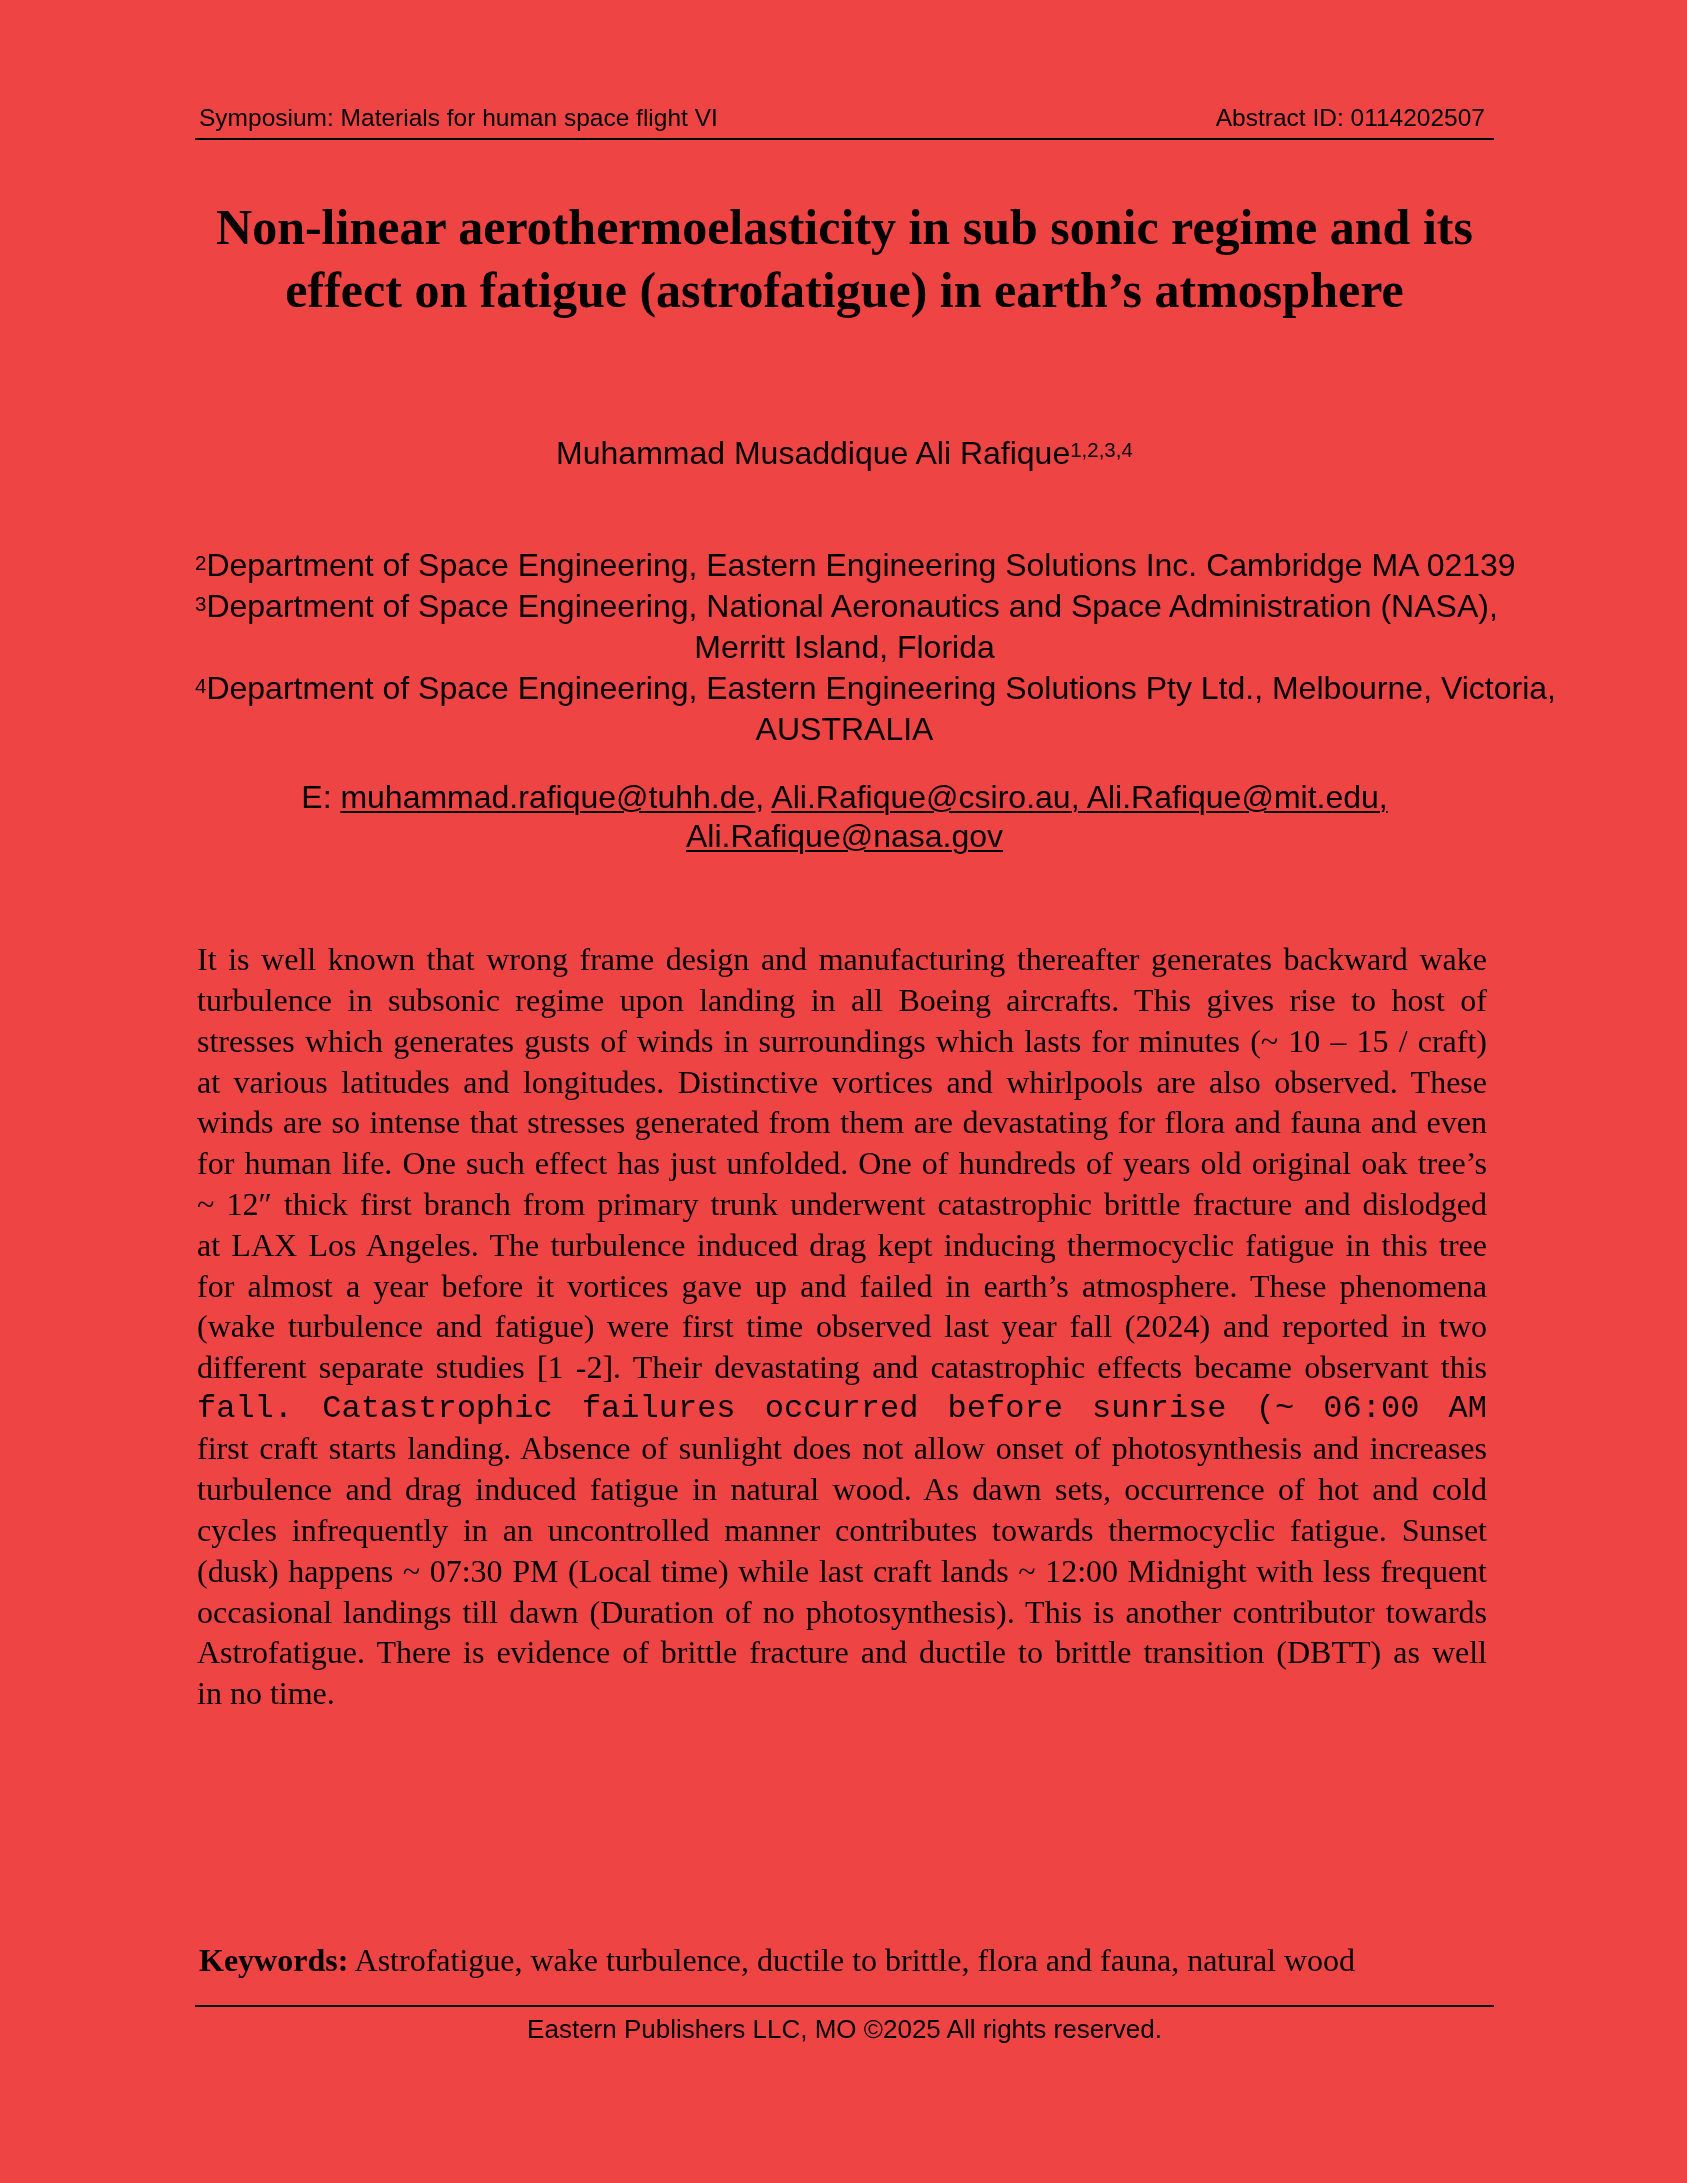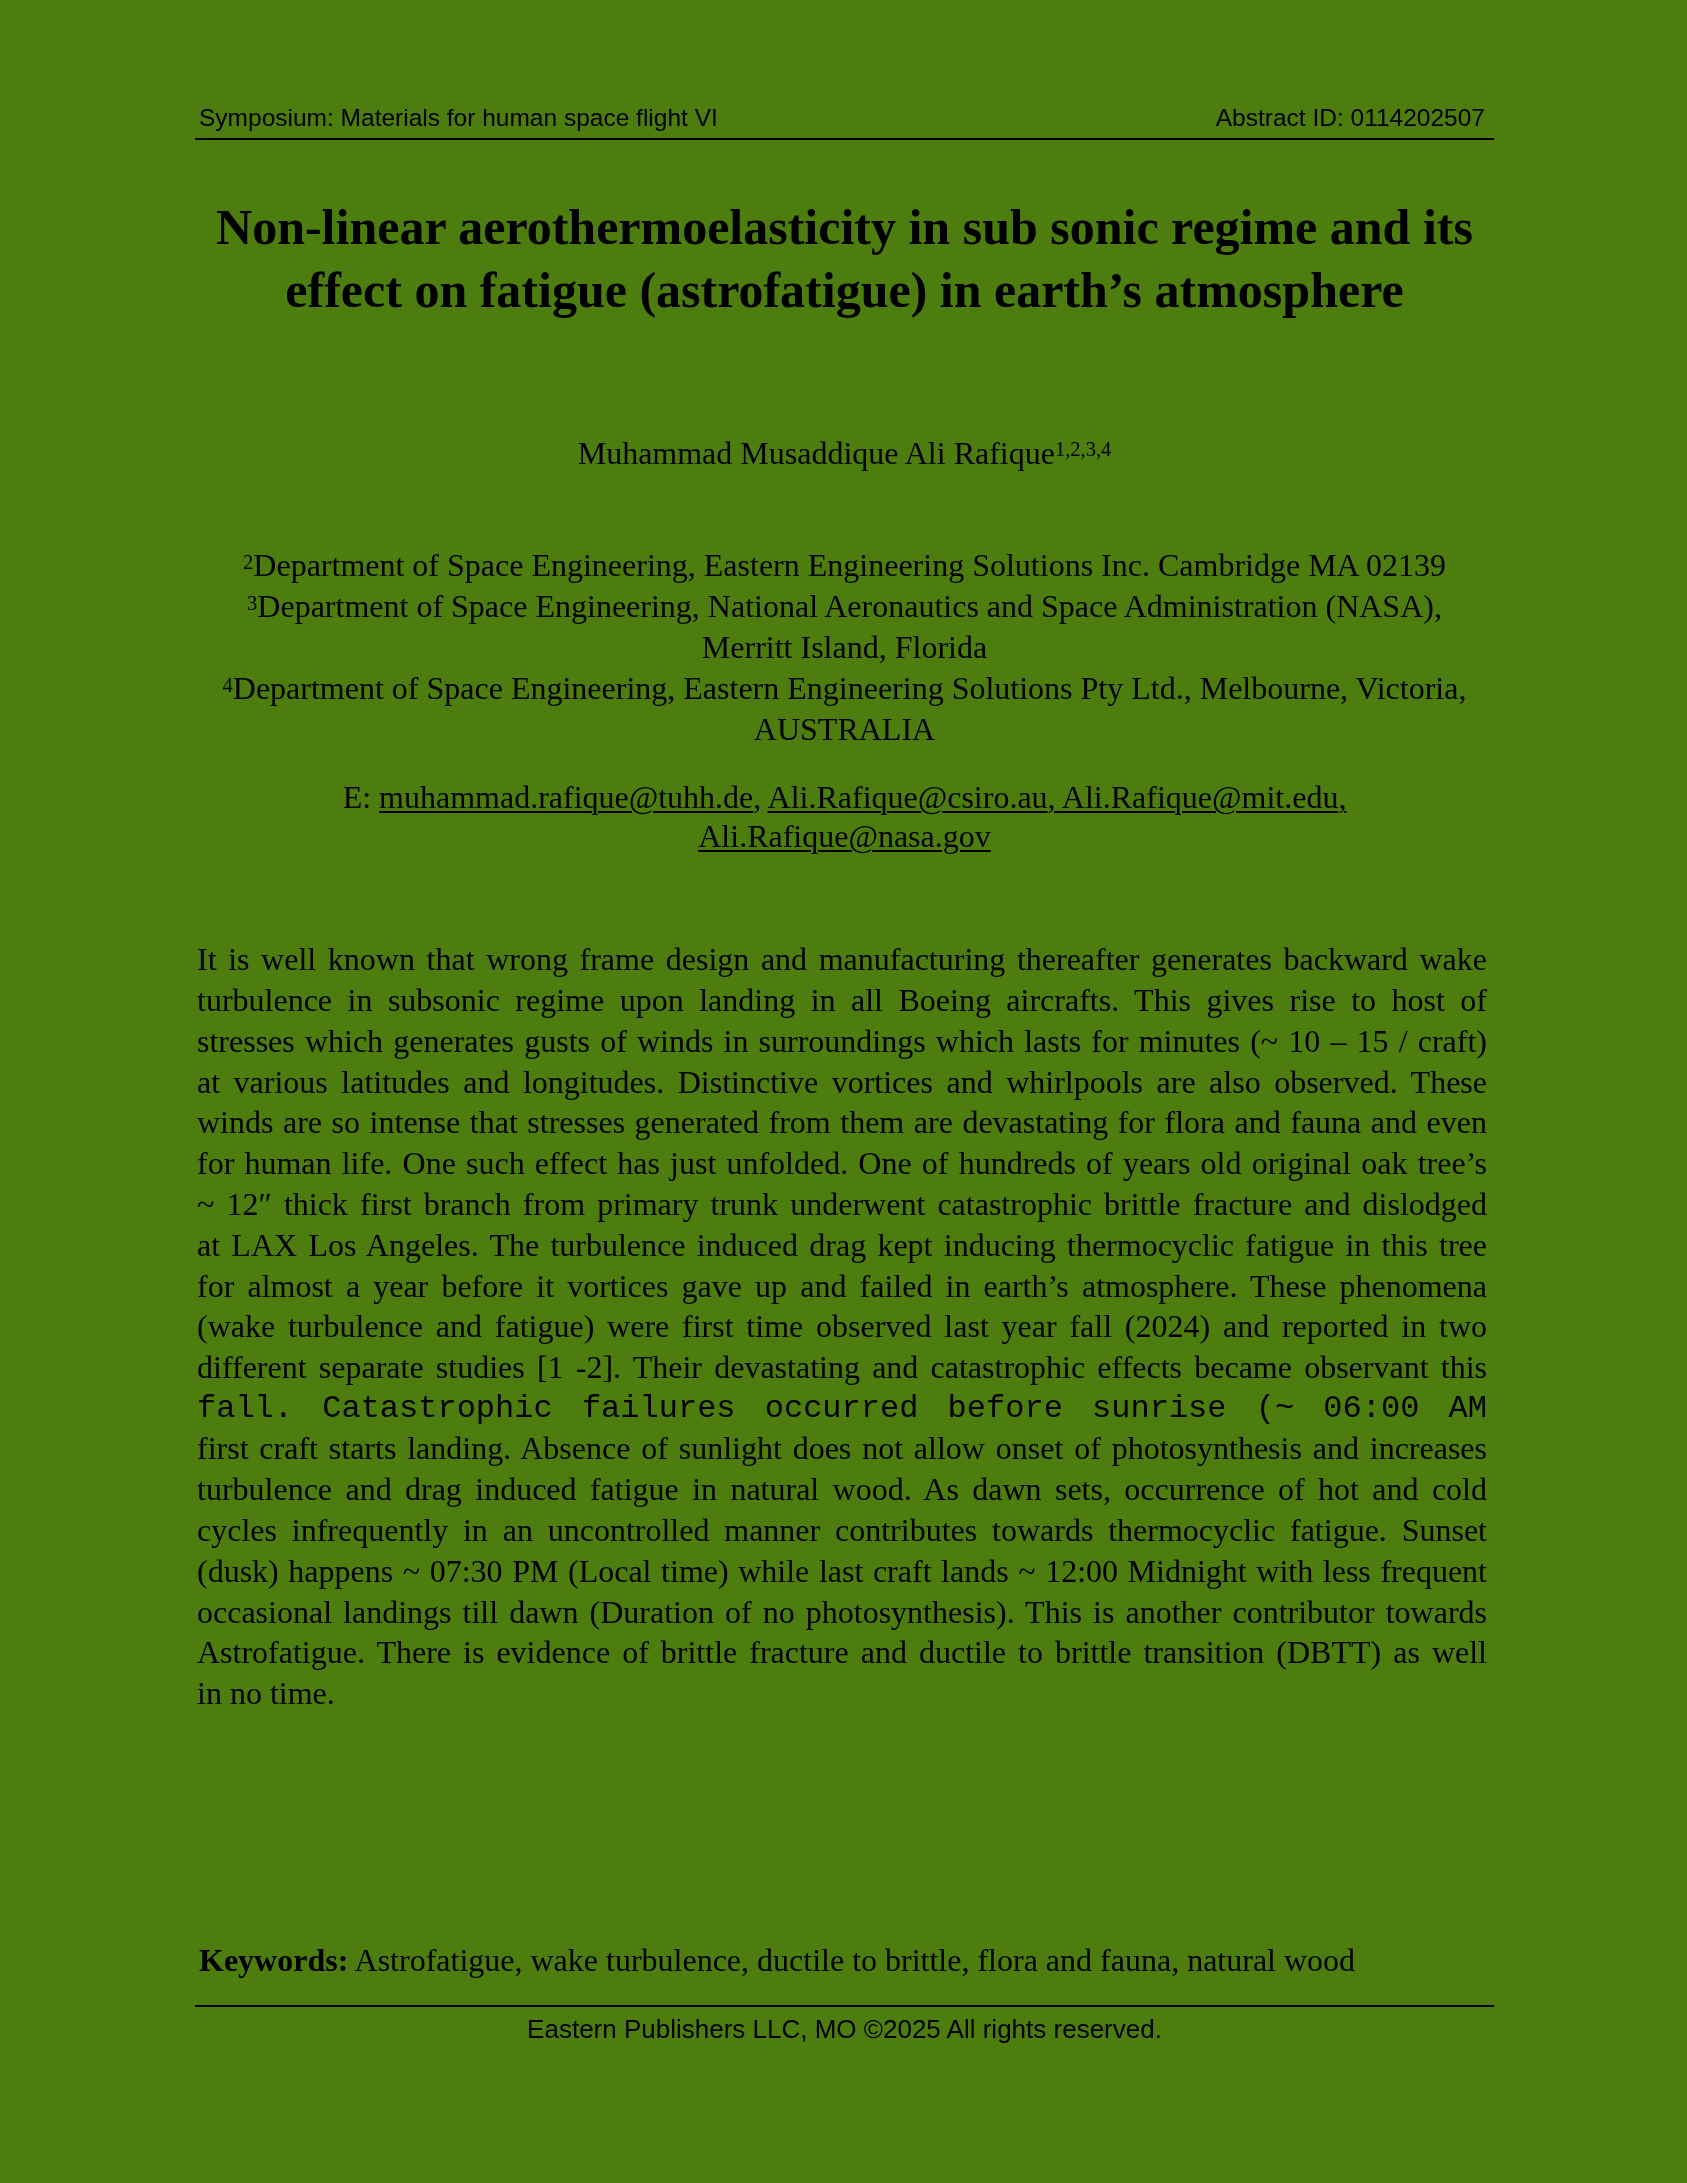--- a/index.html
+++ b/index.html
@@ -1,28 +1,28 @@
 <!DOCTYPE html>
 <html style="font-size:10.6px"><head>
 <meta charset="utf-8">
 <style>
   html, body { margin: 0; padding: 0; background: #ffffff; }
   body { width: 1687px; height: 2183px; position: relative; overflow: hidden; color: #000; }
-  .page { position: absolute; left: 0; top: 0; width: 1687px; height: 2183px; background: #4d7c0f; }
+  .page { position: absolute; left: 0; top: 0; width: 1687px; height: 2183px; background: #ef4444; }
 
   .hdr-text { position: absolute; top: 101px; font-family: "Liberation Sans", sans-serif; font-size: 24.5px; line-height: 33px; color: #000; white-space: nowrap; }
   .hdr-left { left: 199px; }
   .hdr-right { right: 202px; text-align: right; }
   .hdr-rule { position: absolute; left: 195px; top: 138px; width: 1299px; height: 2px; background: #000; }
 
   .title { position: absolute; left: 195px; width: 1299px; font-family: "Liberation Serif", serif; font-weight: bold; font-size: 50px; line-height: 63px; text-align: center; white-space: nowrap; }
   .title.l1 { top: 196px; }
   .title.l2 { top: 259px; }
 
-  .center-line { position: absolute; left: 195px; width: 1299px; text-align: center; font-family: Liberation Serif, serif; font-size: 32px; line-height: 41px; white-space: nowrap; }
+  .center-line { position: absolute; left: 195px; width: 1299px; text-align: center; font-family: Liberation Sans, sans-serif; font-size: 32px; line-height: 41px; white-space: nowrap; }
   .author { top: 433px; }
   .sup { font-size: 20.5px; vertical-align: top; position: relative; top: -4px; }
   .aff-sup { font-size: 20.5px; vertical-align: top; position: relative; top: -2.6px; }
   .email a, .email .link { color: #000; text-decoration: underline; text-decoration-thickness: 2px; text-underline-offset: 3.3px; }
 
   .body-line { position: absolute; left: 197px; width: 1290px; font-family: "Liberation Serif", serif; font-size: 32px; line-height: 41px; white-space: nowrap; text-align: justify; text-align-last: justify; }
   .body-line.last { text-align: left; text-align-last: left; }
 
   .keywords { position: absolute; left: 199px; top: 1940px; font-family: "Liberation Serif", serif; font-size: 32px; line-height: 41px; white-space: nowrap; }
   .keywords .kw-label { font-weight: bold; }

